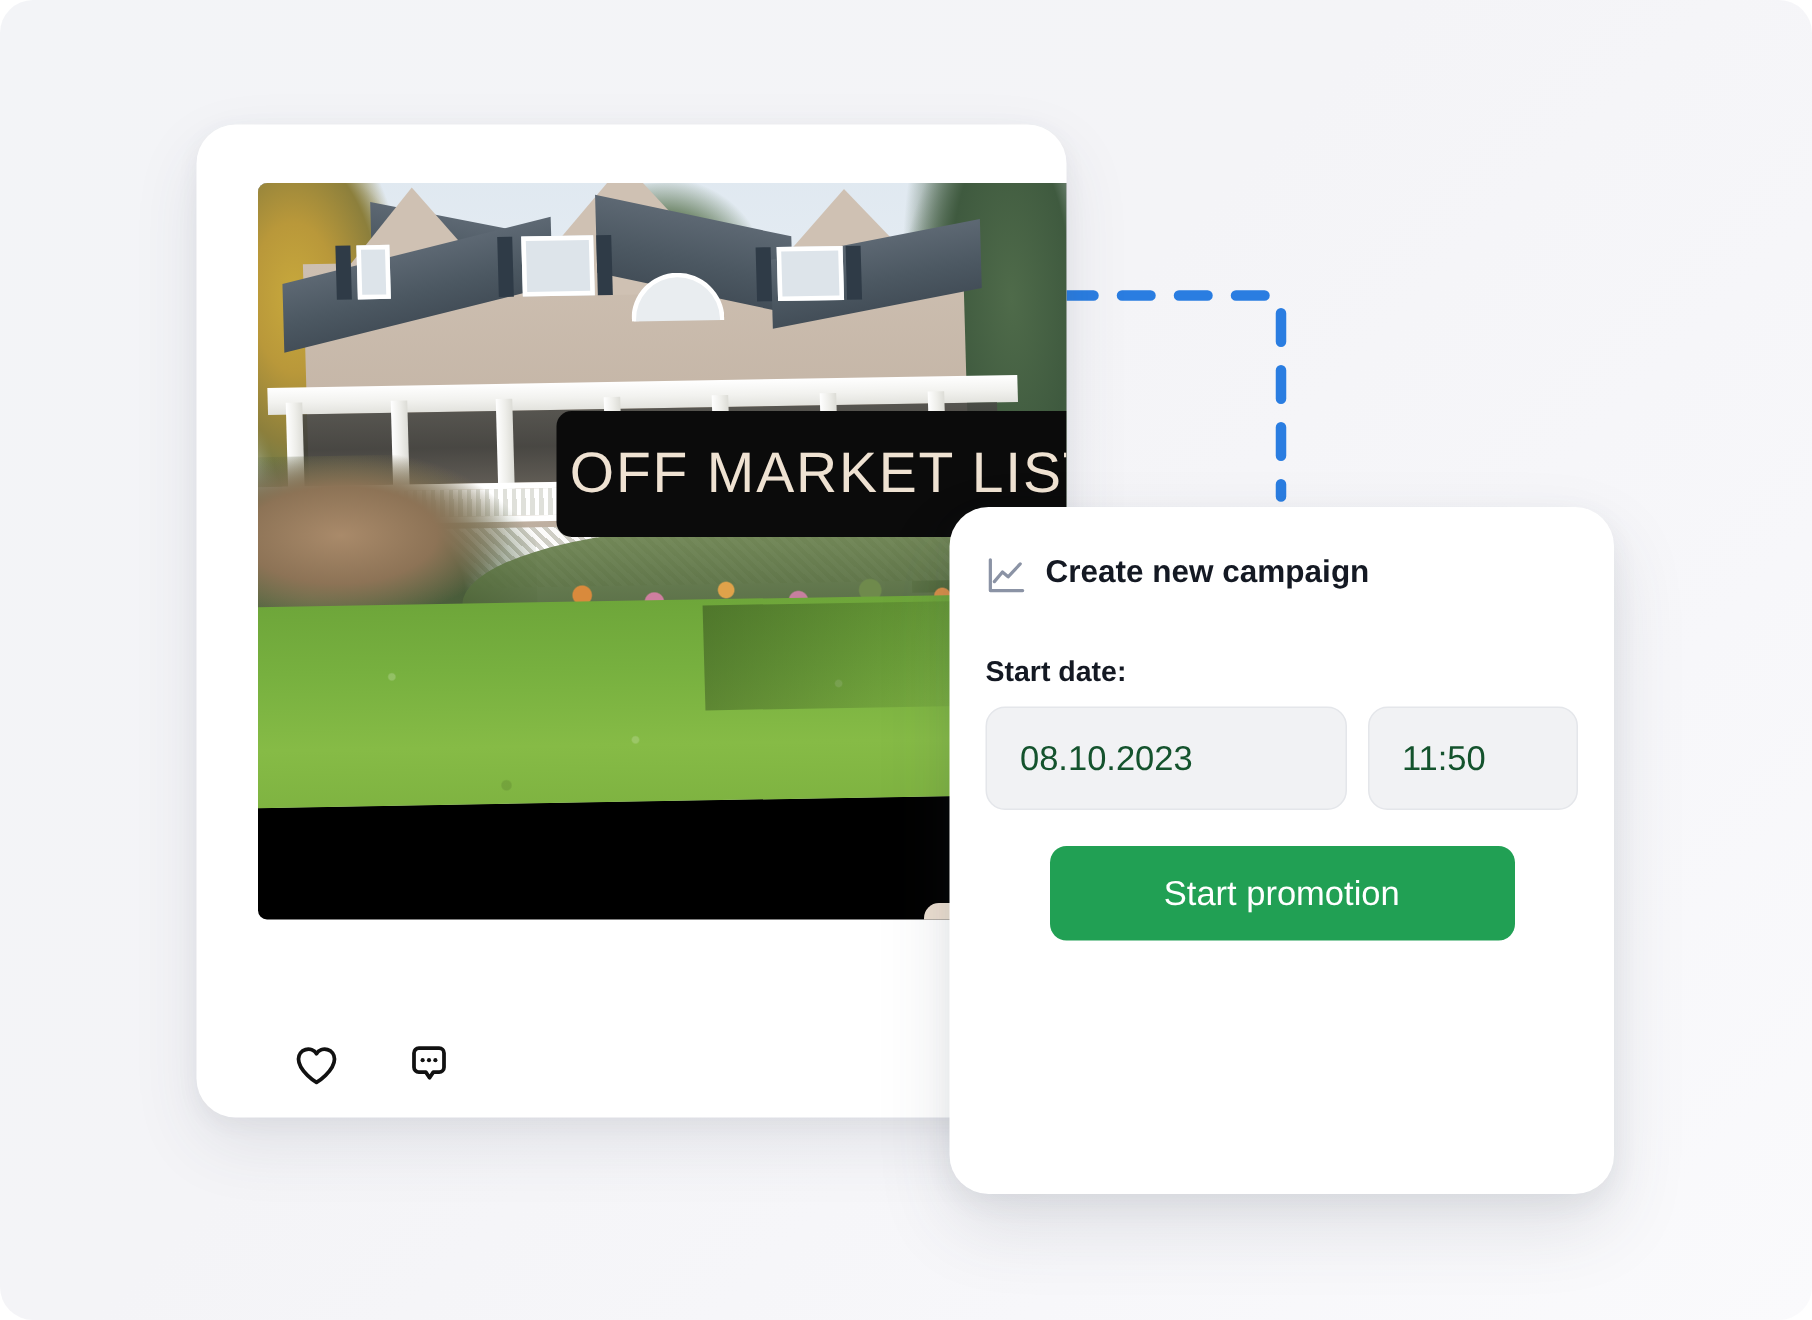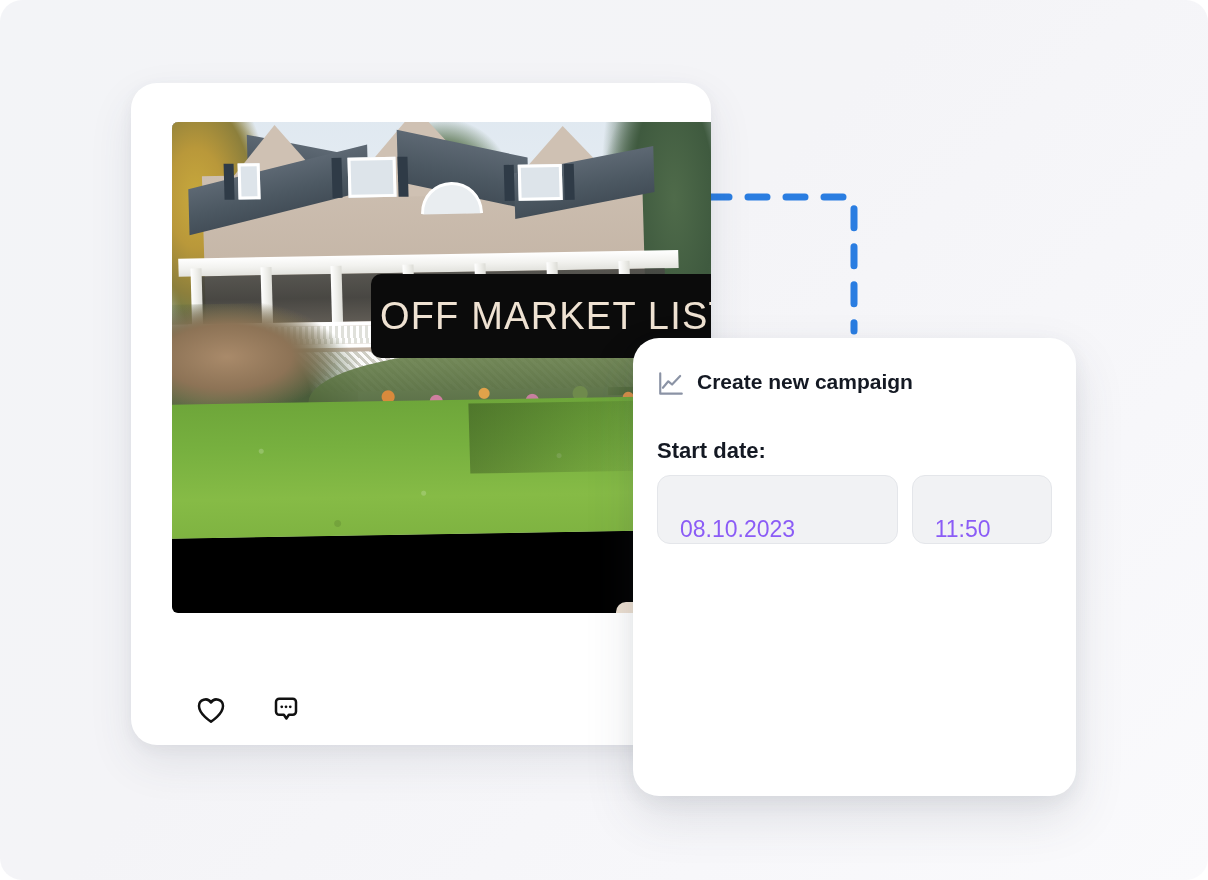--- a/index.html
+++ b/index.html
@@ -249,32 +249,32 @@
     padding: 32px 24px 0 24px;
   }
   #panel-head {
     display: flex; align-items: flex-start; gap: 12px;
     margin-bottom: 40px;
   }
   #panel-title {
     font-size: 21px; font-weight: bold; color: #141923;
   }
   .field-label {
-    font-size: 22px; font-weight: bold; color: #141923;
+    font-size: 19px; font-weight: bold; color: #141923;
     margin-bottom: 11px;
   }
   .row { display: flex; gap: 14px; margin-bottom: 24px; }
   .inp {
     background: #f1f2f4;
     border: 1px solid #e4e6ea;
     border-radius: 13px;
     height: 69px;
-    display: flex; align-items: flex-end;
+    display: flex; align-items: center;
     padding: 0 22px;
-    font-size: 23px; color: #8b5cf6;
+    font-size: 23px; color: #14532d;
   }
   #date-input { width: 244px; }
   #time-input { width: 142px; }
   #objective-select {
     width: 396px; height: 69px; margin-bottom: 26px;
     justify-content: space-between; padding-right: 18px;
   }
   #start-button {
     width: 310px; height: 63px;
     margin: 0 auto;
@@ -385,15 +385,16 @@
       <div id="date-input" class="inp">
         <span title="DD.MM.YYYY">08.10.2023</span>
       </div>
       <div id="time-input" class="inp">
         <span title="HH:MM">11:50</span>
       </div>
     </div>
 
 
 
+    <button id="start-button">Start promotion</button>
   </div>
 
 </div>
 
 </body></html>

